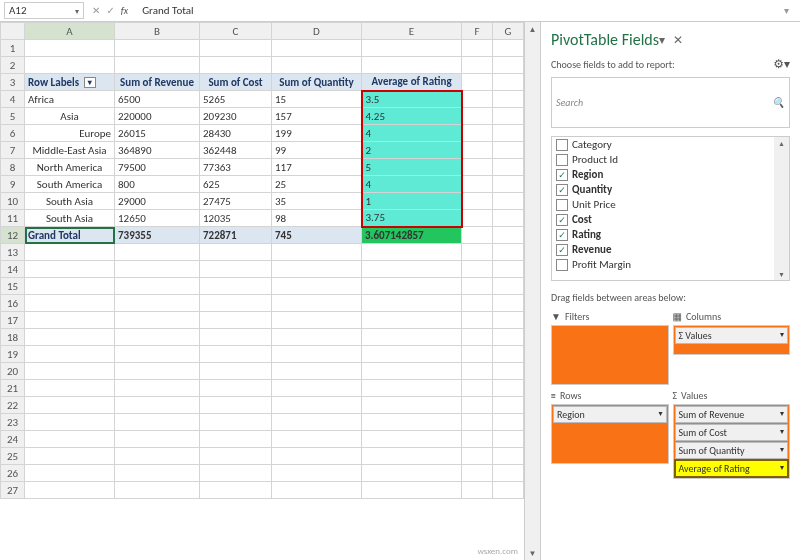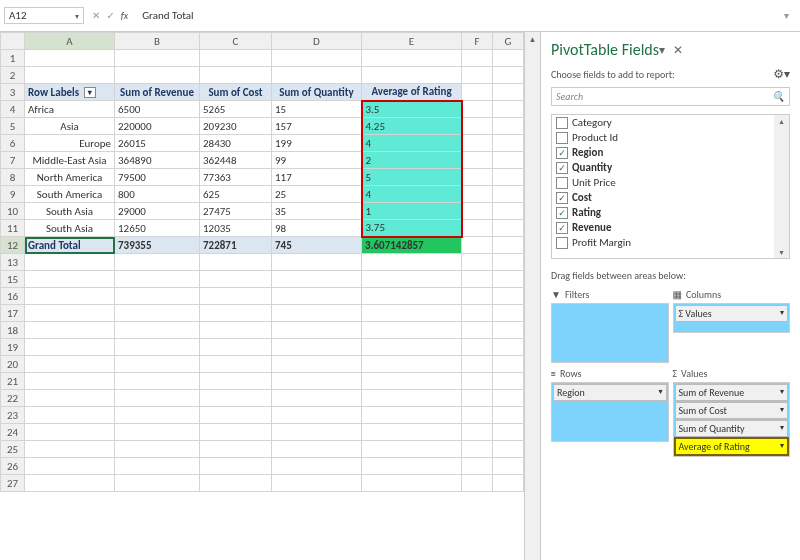--- a/index.html
+++ b/index.html
@@ -1,17 +1,17 @@
 <!DOCTYPE html>
 <html><head>
 <meta charset="utf-8">
 <style>
 *{box-sizing:border-box;margin:0;padding:0;font-family:"Segoe UI",Calibri,sans-serif}
 body{background:#fff;font-size:11px;color:#333;overflow:hidden;width:800px;height:560px}
-.formula-bar{display:flex;align-items:center;border-bottom:1px solid #ccc;height:32px;background:#fff;padding:0 4px}
+.formula-bar{display:flex;align-items:center;border-bottom:1px solid #ccc;height:22px;background:#fff;padding:0 4px}
 .name-box{width:80px;border:1px solid #ccc;padding:1px 4px;font-size:11px;display:flex;justify-content:space-between;align-items:center}
 .nb-dd{font-size:8px;color:#666}
 .fx-icons{display:flex;gap:6px;padding:0 8px;color:#999;font-size:10px}
 .fx{font-style:italic;color:#555}
 .formula-input{flex:1;padding:1px 6px;font-size:11px;color:#333}
 .fb-dd{width:12px;color:#999;font-size:10px}
 .main{display:flex;height:538px}
 .sheet{flex:1;position:relative;overflow:hidden}
 .grid{border-collapse:collapse;table-layout:fixed;width:100%}
 .grid th,.grid td{border:1px solid #d4d4d4;font-size:11px;height:17px;padding:0 3px;overflow:hidden;white-space:nowrap}
@@ -30,30 +30,30 @@
 .yellow.bb{border-bottom:2px solid #c00}
 .active-cell{outline:2px solid #217346;outline-offset:-2px}
 .vsc{width:16px;background:#f0f0f0;border-left:1px solid #ccc;display:flex;flex-direction:column;align-items:center;justify-content:space-between;padding:2px 0}
 .vsc .ar{font-size:8px;color:#666}
 .pane{width:260px;background:#fff;border-left:1px solid #ccc;display:flex;flex-direction:column;padding:8px 10px}
 .pane-hd{display:flex;justify-content:flex-start;align-items:center;margin-bottom:8px}
 .pane-hd h2{font-size:16px;font-weight:400;color:#217346}
 .pane-hd .ctrl{display:flex;gap:8px;color:#666;font-size:12px}
 .sub{font-size:10px;color:#555;margin-bottom:6px;display:flex;justify-content:space-between;align-items:center}
 .gear{color:#555;font-size:12px}
-.search{display:flex;border:1px solid #ccc;padding:2px 4px;margin-bottom:8px;color:#888;font-style:italic;font-size:10px;justify-content:space-between}
+.search{display:flex;border:1px solid #ccc;padding:18px 4px;margin-bottom:8px;color:#888;font-style:italic;font-size:10px;justify-content:space-between}
 .flist{border:1px solid #ccc;height:145px;overflow:hidden;position:relative}
 .fitem{display:flex;align-items:center;gap:4px;padding:1px 4px;font-size:11px}
 .cb{width:12px;height:12px;border:1px solid #888;display:inline-flex;align-items:center;justify-content:center;font-size:9px;color:#217346}
 .fscroll{position:absolute;right:0;top:0;bottom:0;width:15px;background:#f0f0f0;display:flex;flex-direction:column;justify-content:space-between;font-size:8px;color:#666;align-items:center;padding:1px 0}
 .drag{font-size:10px;color:#555;margin:10px 0 6px}
 .areas{display:grid;grid-template-columns:1fr 1fr;grid-template-rows:auto auto;gap:4px}
 .box{border:0}
 .box-hd{font-size:10px;color:#555;display:flex;align-items:center;gap:4px;margin-bottom:2px}
-.box-body{border:1px solid #ccc;min-height:30px;background:#7dd3fc;font-size:10px}
+.box-body{border:1px solid #ccc;min-height:30px;background:#f97316;font-size:10px}
 .pill{background:#f0f0f0;border:1px solid #bbb;padding:1px 3px;display:flex;justify-content:space-between;margin:1px;font-size:10px}
 .pill.hl{background:yellow;outline:2px solid #7f6000;outline-offset:-1px}
 .dd{font-size:8px}
 .values-box .box-body{min-height:60px}
 .rows-box .box-body,.filters-box .box-body{min-height:60px}
 .wm{position:absolute;right:6px;bottom:4px;font-size:9px;color:#aaa}
 </style>
 </head>
 <body>
 
@@ -209,20 +209,30 @@
             <th class="rh">13</th>
             <td></td>
             <td></td>
             <td></td>
             <td></td>
             <td></td>
             <td></td>
             <td></td>
           </tr>
           <tr>
+            <th class="rh">14</th>
+            <td></td>
+            <td></td>
+            <td></td>
+            <td></td>
+            <td></td>
+            <td></td>
+            <td></td>
+          </tr>
+          <tr>
             <th class="rh">15</th>
             <td></td>
             <td></td>
             <td></td>
             <td></td>
             <td></td>
             <td></td>
             <td></td>
           </tr>
           <tr>

